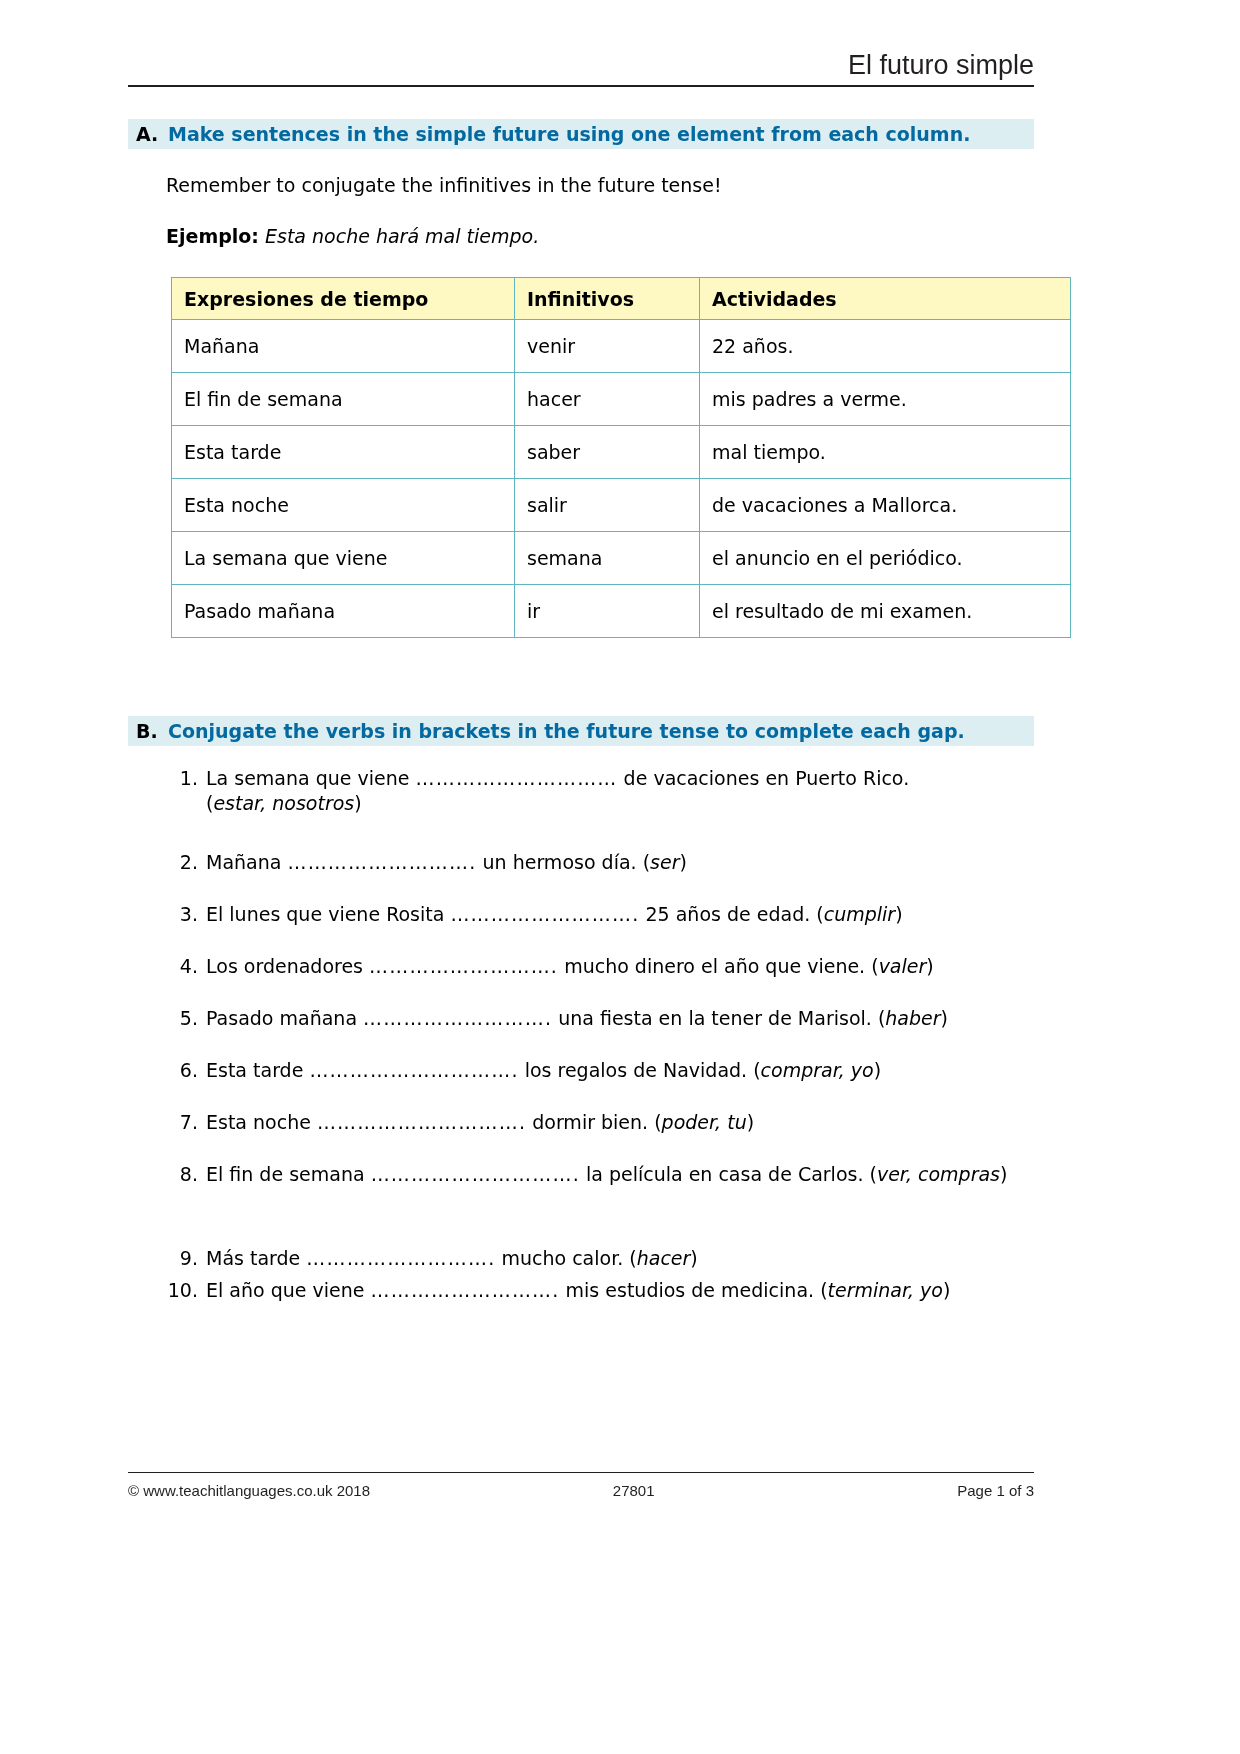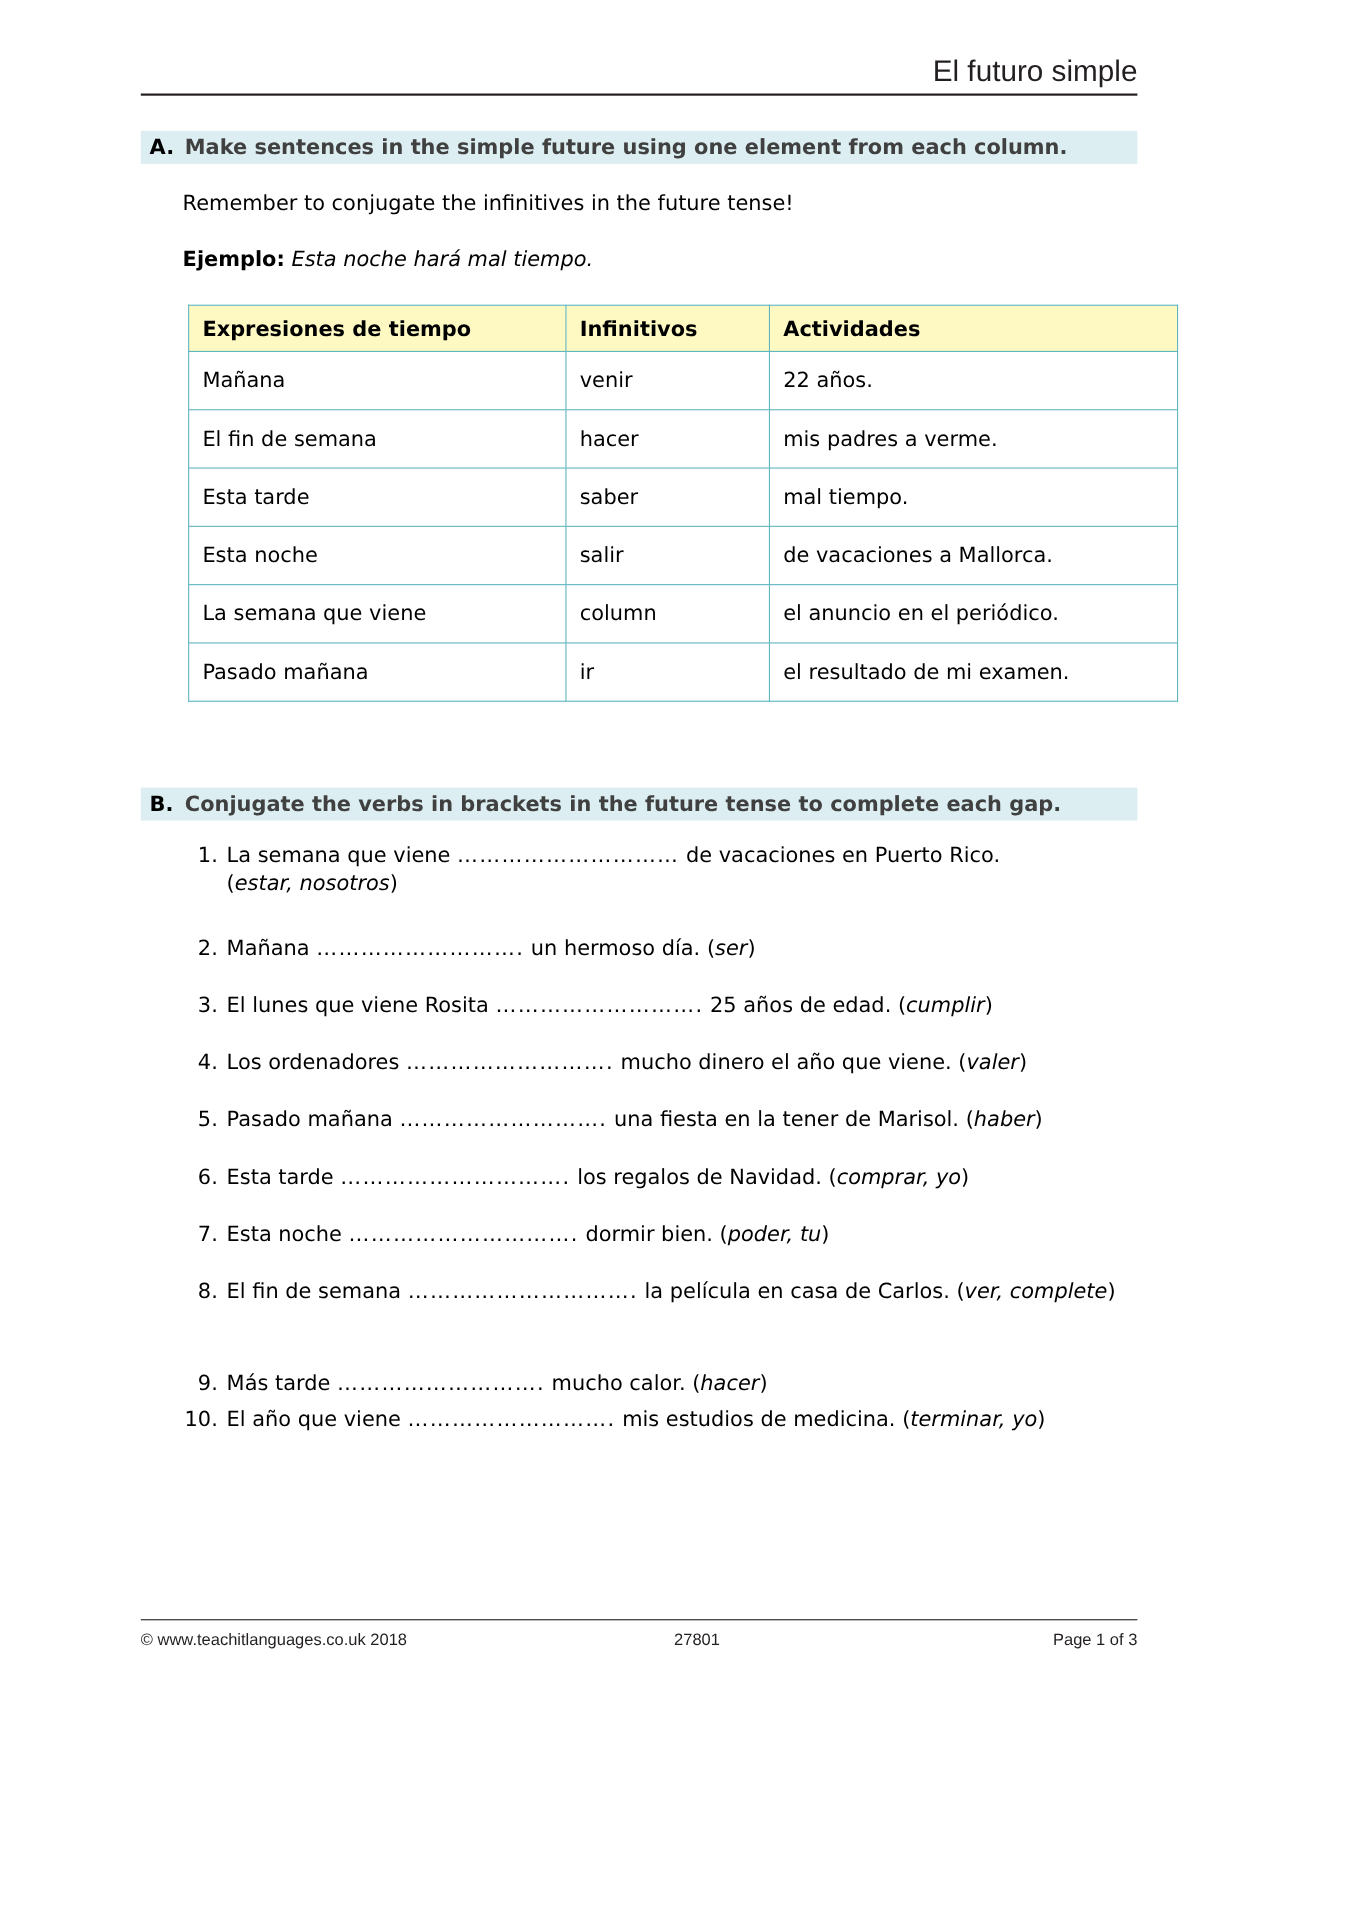--- a/index.html
+++ b/index.html
@@ -57,21 +57,21 @@
     font-size: 19px;
     font-weight: bold;
     color: #000;
     display: inline-block;
     width: 32px;
     flex: none;
   }
   .banner-text {
     font-size: 19px;
     font-weight: bold;
-    color: #404040;
+    color: #0369a1;
   }
 
   
   .para {
     position: absolute;
     font-size: 19px;
     color: #000;
     line-height: 1.3;
     white-space: nowrap;
   }
@@ -211,21 +211,21 @@
           <td class="col-b">saber</td>
           <td class="col-c">mal tiempo.</td>
         </tr>
         <tr>
           <td class="col-a">Esta noche</td>
           <td class="col-b">salir</td>
           <td class="col-c">de vacaciones a Mallorca.</td>
         </tr>
         <tr>
           <td class="col-a">La semana que viene</td>
-          <td class="col-b">column</td>
+          <td class="col-b">semana</td>
           <td class="col-c">el anuncio en el periódico.</td>
         </tr>
         <tr>
           <td class="col-a">Pasado mañana</td>
           <td class="col-b">ir</td>
           <td class="col-c">el resultado de mi examen.</td>
         </tr>
       </tbody>
     </table>
   </div>
@@ -259,21 +259,21 @@
       <div class="qitem" style="position: absolute; left: 0px; top: 292px; width: 880px;">
         <span class="qnum">6.</span>
         <span class="qbody"><span>Esta tarde </span><span class="dots">………………………….</span><span> los regalos de Navidad. </span><span>(</span><i>comprar, yo</i><span>)</span></span>
       </div>
       <div class="qitem" style="position: absolute; left: 0px; top: 344px; width: 880px;">
         <span class="qnum">7.</span>
         <span class="qbody"><span>Esta noche </span><span class="dots">………………………….</span><span> dormir bien. </span><span>(</span><i>poder, tu</i><span>)</span></span>
       </div>
       <div class="qitem" style="position: absolute; left: 0px; top: 396px; width: 880px;">
         <span class="qnum">8.</span>
-        <span class="qbody"><span>El fin de semana </span><span class="dots">………………………….</span><span> la película en casa de Carlos. </span><span>(</span><i>ver, complete</i><span>)</span></span>
+        <span class="qbody"><span>El fin de semana </span><span class="dots">………………………….</span><span> la película en casa de Carlos. </span><span>(</span><i>ver, compras</i><span>)</span></span>
       </div>
       <div class="qitem" style="position: absolute; left: 0px; top: 480px; width: 880px;">
         <span class="qnum">9.</span>
         <span class="qbody"><span>Más tarde </span><span class="dots">……………………….</span><span> mucho calor. </span><span>(</span><i>hacer</i><span>)</span></span>
       </div>
       <div class="qitem" style="position: absolute; left: 0px; top: 512px; width: 880px;">
         <span class="qnum">10.</span>
         <span class="qbody"><span>El año que viene </span><span class="dots">……………………….</span><span> mis estudios de medicina. </span><span>(</span><i>terminar, yo</i><span>)</span></span>
       </div>
     </div>

